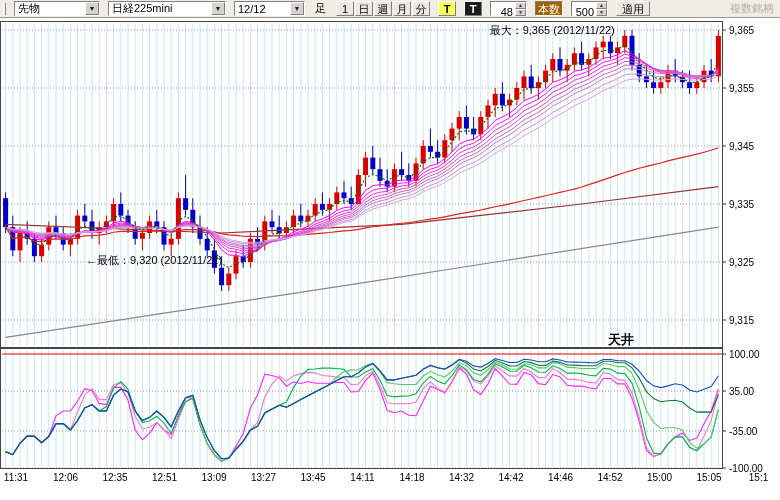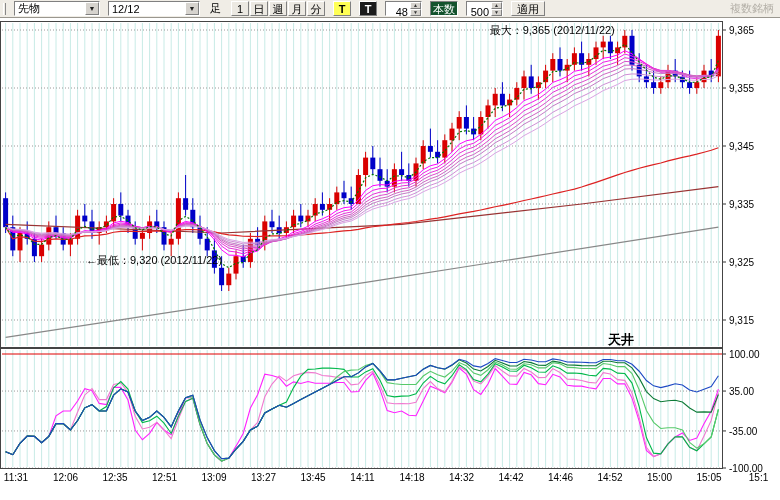--- a/index.html
+++ b/index.html
@@ -10,29 +10,29 @@
   
   .toolbar { display:flex; align-items:center; gap:8px; height:18px; padding:0 3px;
              background:#f0ede6; border-bottom:1px solid #9a978f; font-size:11px; }
   .grip { width:3px; height:12px; border-left:1px solid #fff; border-right:1px solid #888; }
   .combo { display:flex; align-items:center; height:15px; background:#fff;
            border:1px solid; border-color:#808080 #fff #fff #808080; }
   .combo-text { flex:1; padding:0 3px; white-space:nowrap; overflow:hidden; }
   .combo-btn { width:14px; height:13px; background:#d6d3ce; color:#222; font-size:7px;
                display:flex; align-items:center; justify-content:center;
                border:1px solid; border-color:#fff #808080 #808080 #fff; cursor:default; }
-  .w-inst { width:86px; } .w-sym { width:118px; } .w-con { width:92px; }
+  .w-inst { width:86px; } .w-sym { width:118px; } .w-con { width:71px; }
   .lbl { padding:0 2px; }
   .mini-btn { height:15px; min-width:18px; padding:0 2px; font-size:11px; line-height:12px;
               background:#ece9e2; border:1px solid; border-color:#fff #808080 #808080 #fff;
               text-align:center; cursor:default; }
   .btn-group { display:flex; gap:1px; }
   .t-yellow { background:#ffff55; font-weight:bold; }
   .t-dark   { background:#1c1c1c; color:#fff; font-weight:bold; }
-  .navy-btn { background:#14532d; color:#fff; border-color:#808080 #fff #fff #808080; }
+  .navy-btn { background:#a16207; color:#fff; border-color:#808080 #fff #fff #808080; }
   .spin { display:flex; height:15px; background:#fff;
           border:1px solid; border-color:#808080 #fff #fff #808080; }
   .spin-num { min-width:24px; padding:4px 2px; text-align:right; }
   .spin-arrows { display:flex; flex-direction:column; width:11px; }
   .spin-arrows span { flex:1; font-size:5px; line-height:5px; text-align:center; color:#333;
                       background:#d6d3ce; border:1px solid; border-color:#fff #808080 #808080 #fff; }
   .apply-btn { min-width:34px; }
   .multi { margin-left:auto; color:#b3afa7; padding:8px 3px; background:none; border:none;
            font-size:11px; }
 
@@ -45,20 +45,24 @@
 <div class="window">
 
   <div class="toolbar">
     <div class="grip"></div>
 
     <div class="combo w-inst">
       <span class="combo-text">先物</span>
       <span class="combo-btn">▼</span>
     </div>
 
+    <div class="combo w-sym">
+      <span class="combo-text">日経225mini</span>
+      <span class="combo-btn">▼</span>
+    </div>
 
     <div class="combo w-con">
       <span class="combo-text">12/12</span>
       <span class="combo-btn">▼</span>
     </div>
 
     <span class="lbl">足</span>
 
     <div class="btn-group">
       <button class="mini-btn">1</button>

